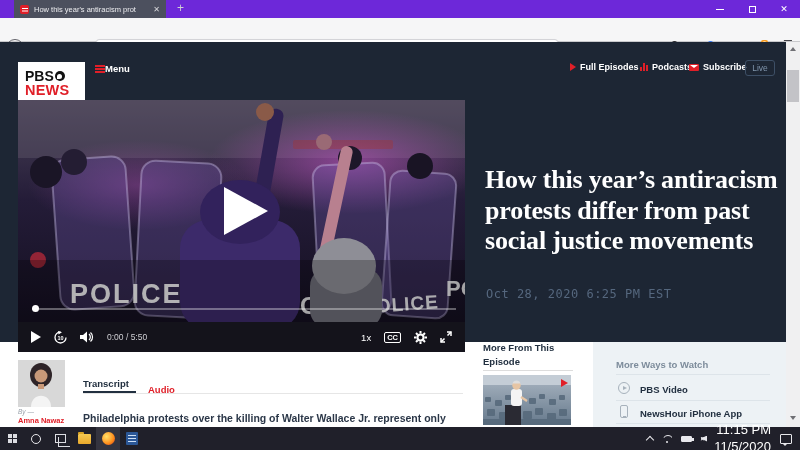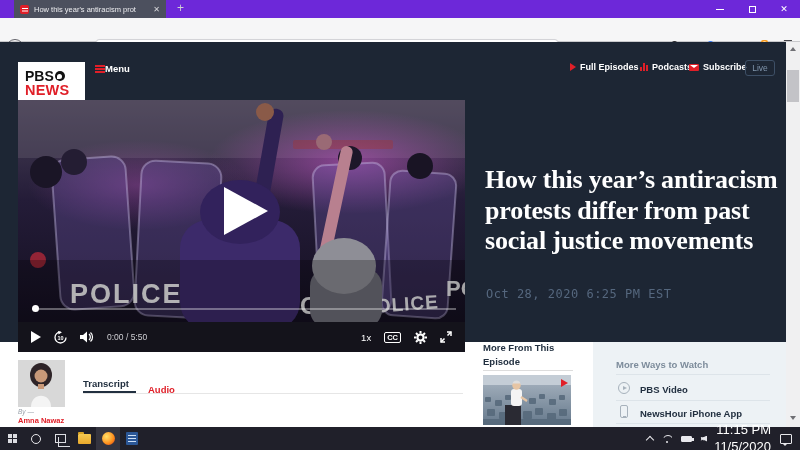--- a/index.html
+++ b/index.html
@@ -387,20 +387,21 @@
       <rect x="20" y="24" width="6" height="5" fill="#c89878"></rect>
     </svg>
   </div>
   <div class="abs byline">By —</div>
   <div class="abs author">Amna Nawaz</div>
 
   <div class="abs tab-a" style="left:83px; top:378px; color:#223040;">Transcript</div>
   <div class="abs tab-a" style="left:148px; top:384px; color:#e01f28;">Audio</div>
   <div class="abs t-underline"></div>
   <div class="abs t-div"></div>
+  <div class="abs excerpt">Philadelphia protests over the killing of Walter Wallace Jr. represent only</div>
 
   <div class="abs pg-scroll"></div>
   <div class="abs scroll-arrow sa-up"></div>
   <div class="abs scroll-arrow sa-dn"></div>
   <div class="abs pg-thumb"></div>
 
   <div class="abs taskbar">
     <div class="tbicon startcell">
       <span class="winlogo">
           <i></i>

